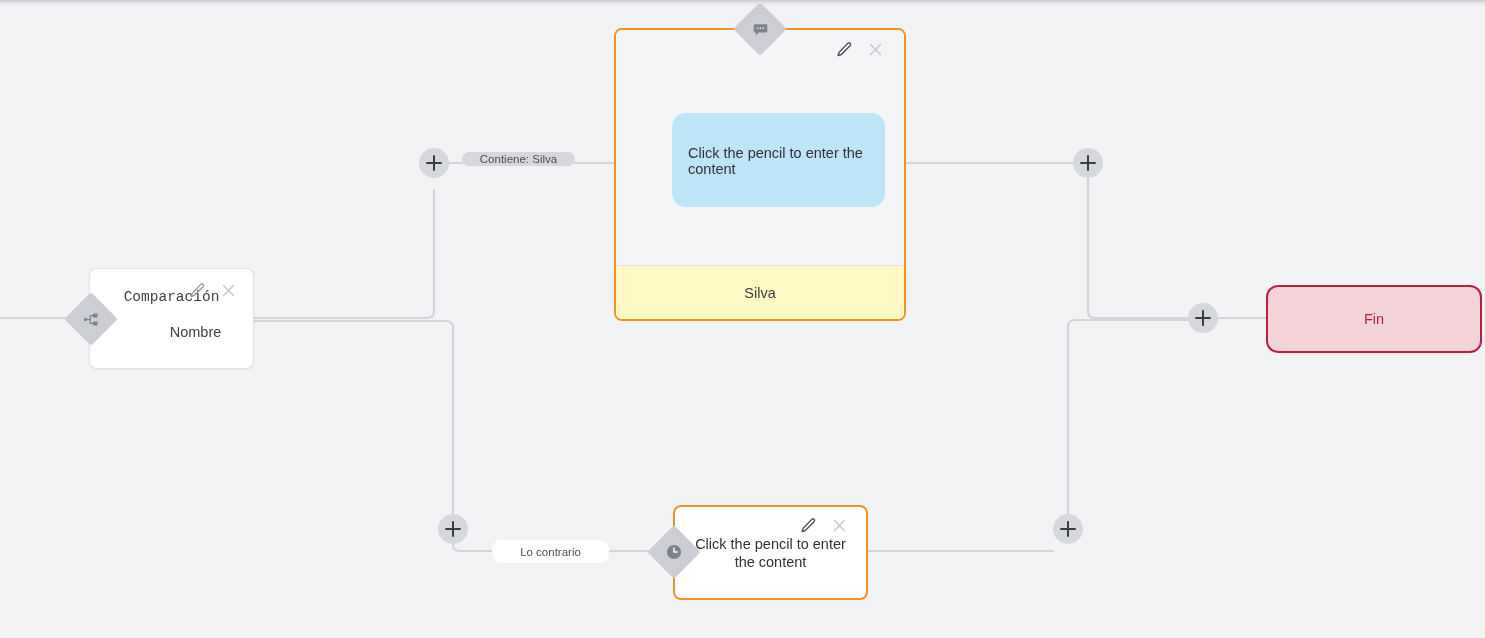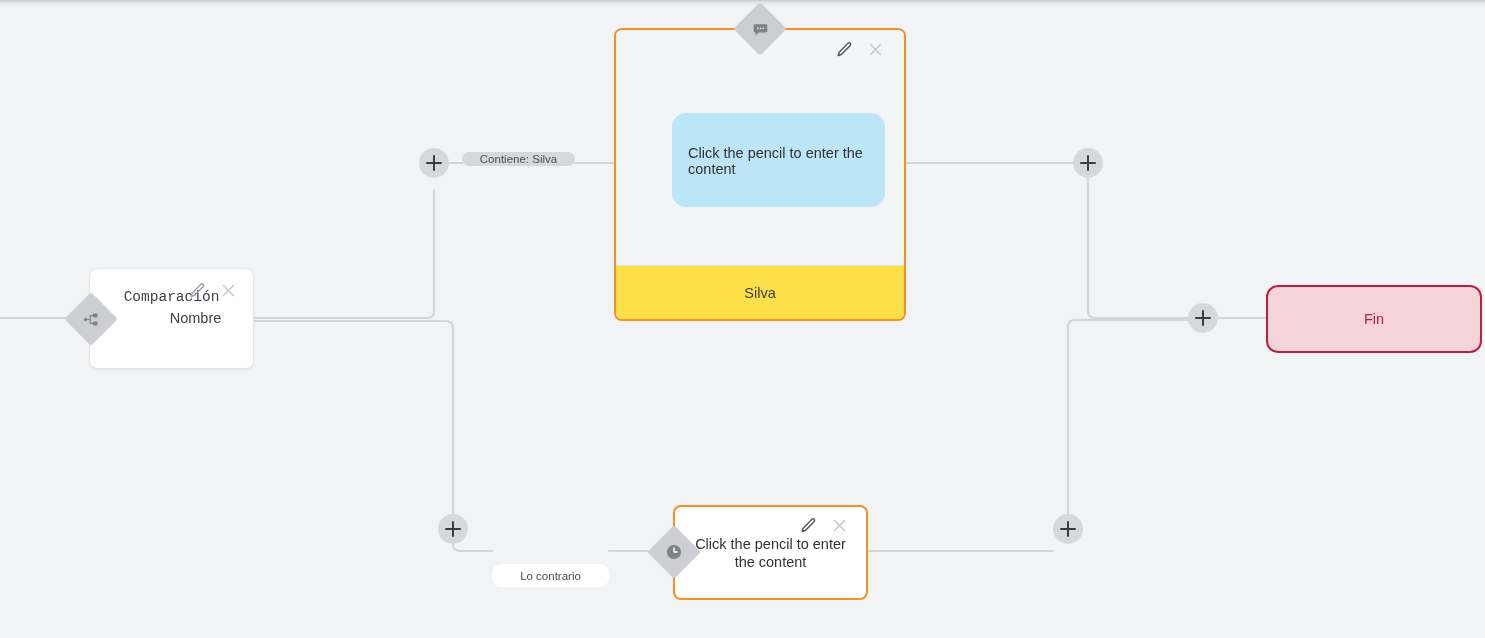--- a/index.html
+++ b/index.html
@@ -59,21 +59,21 @@
     box-shadow: 0 1px 2px rgba(0,0,0,0.05);
   }
   .cmp-node .node-actions { right: 16px; top: 13px; }
   .cmp-title, .cmp-sub {
     text-align: center;
     color: #3c3f44;
     font-size: 14.5px;
     line-height: 1.1;
   }
   .cmp-title { margin-top: 21px; font-family: Liberation Mono, monospace; }
-  .cmp-sub { margin-top: 5px; padding-left: 48px; }
+  .cmp-sub { margin-top: 19px; padding-left: 48px; }
 
   
   .msg-node {
     left: 614px; top: 28px;
     width: 292px; height: 293px;
     background: #f4f5f7;
     border: 2px solid #f59123;
     border-radius: 8px;
     overflow: hidden;
   }
@@ -92,21 +92,21 @@
     box-sizing: border-box;
     padding: 32px 16px 0 16px;
     color: #2f3237;
     font-size: 14.5px;
     line-height: 1.12;
   }
   .msg-footer {
     position: absolute;
     left: 0; right: 0; bottom: 0;
     height: 53px;
-    background: #fde047;
+    background: #fef9c3;
     border-top: 1px solid #e0e2e5;
     display: flex;
     align-items: center;
     justify-content: center;
     color: #3c3f44;
     font-size: 14.5px;
   }
 
   
   .delay-node {
@@ -310,15 +310,15 @@
 
   <div class="node fin-node">Fin</div>
 
   <div class="plus" style="left:419px; top:148px;"></div>
   <div class="plus" style="left:438px; top:514px;"></div>
   <div class="plus" style="left:1073px; top:148px;"></div>
   <div class="plus" style="left:1053px; top:514px;"></div>
   <div class="plus" style="left:1188px; top:303px;"></div>
 
   <div class="edge-label gray" style="left:462px; top:152px; width:113px; height:14px;">Contiene: Silva</div>
-  <div class="edge-label white" style="left:492px; top:564px; width:117px; height:23px;">Lo contrario</div>
+  <div class="edge-label white" style="left:492px; top:540px; width:117px; height:23px;">Lo contrario</div>
 
 </div>
 
 </body></html>

